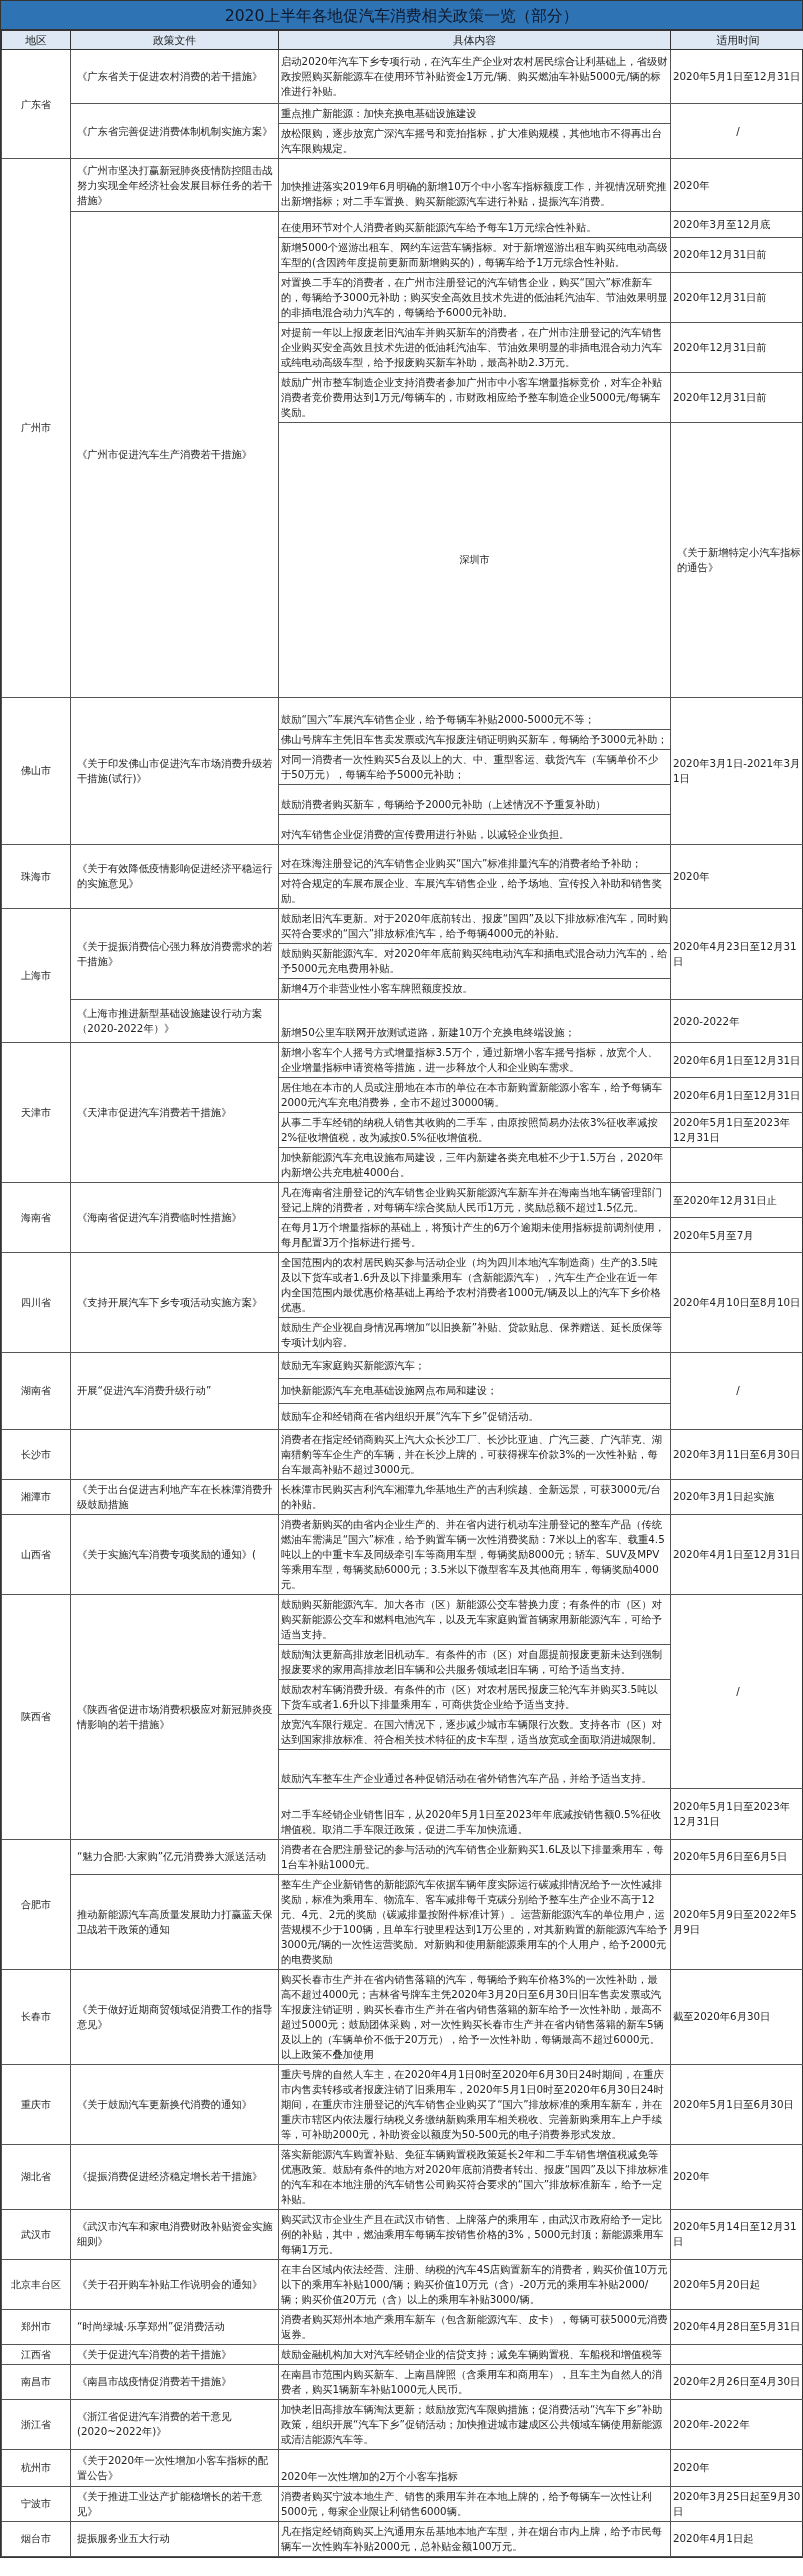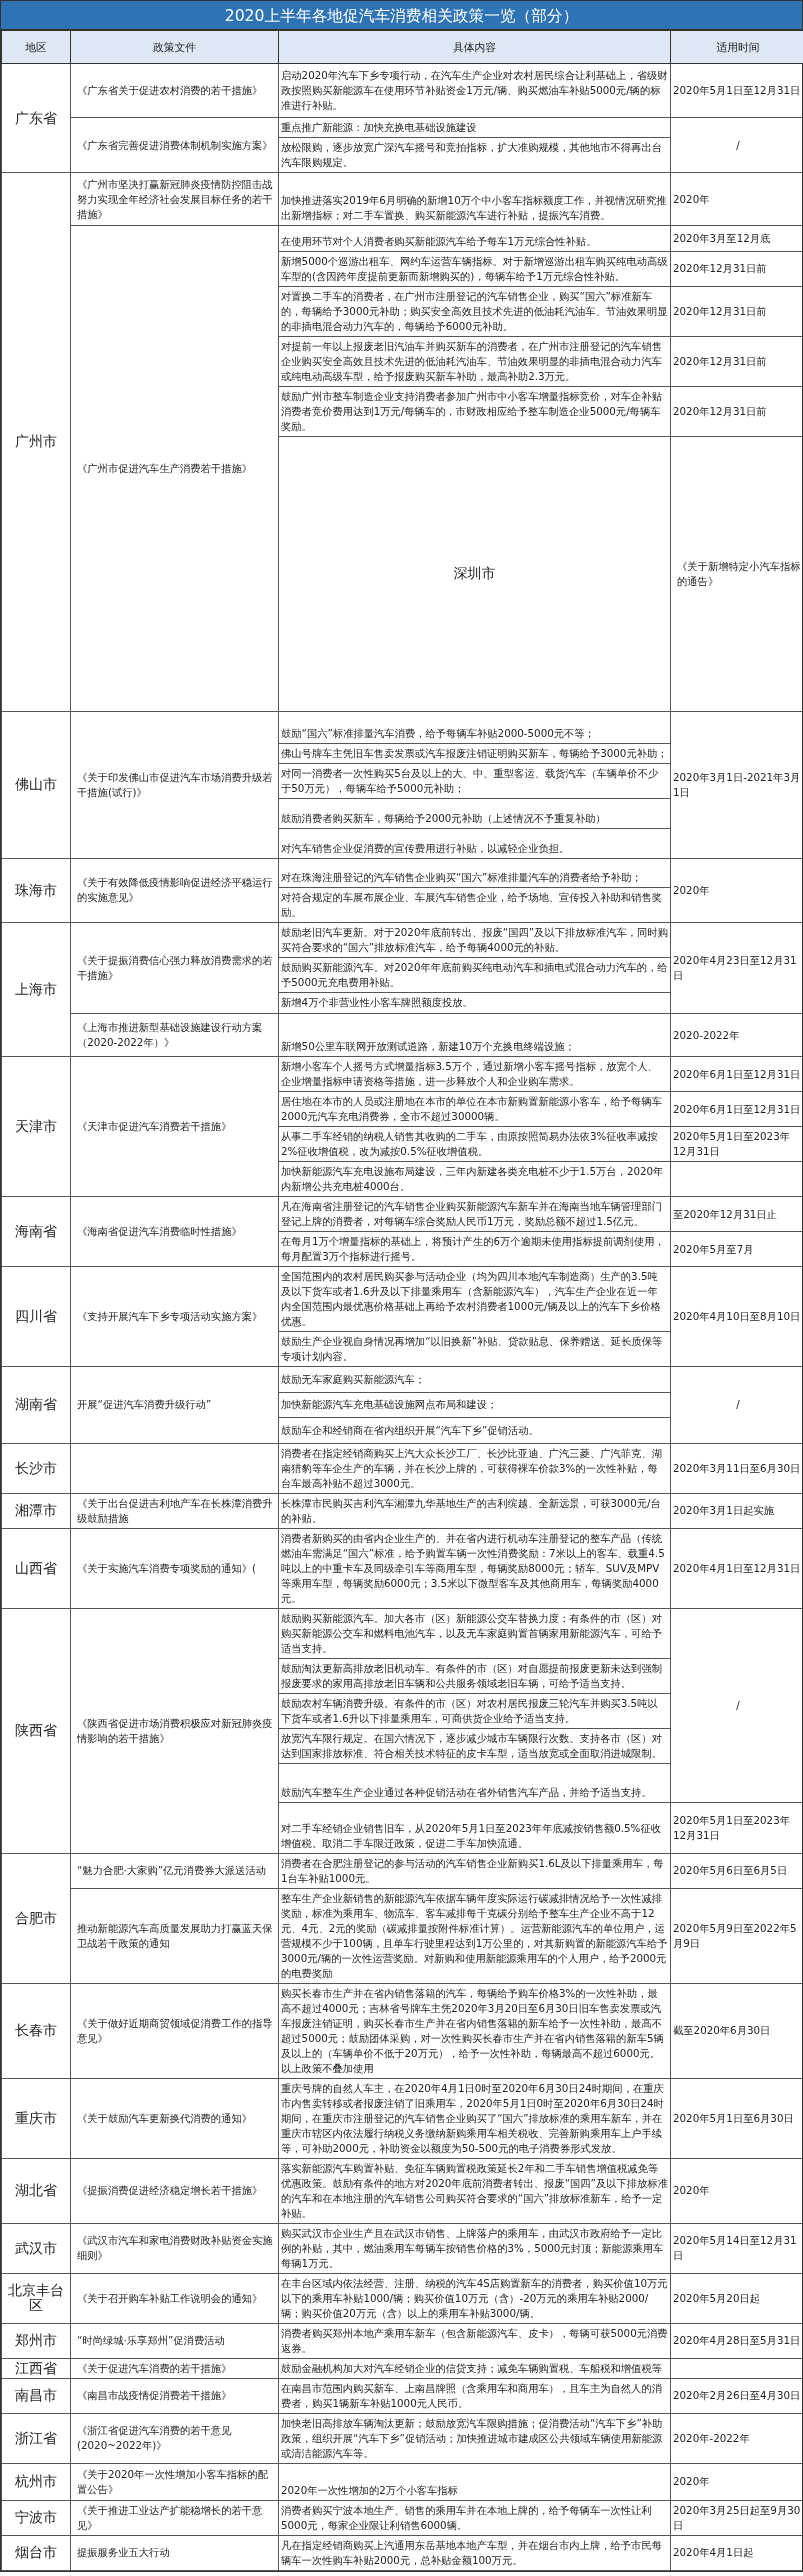--- a/index.html
+++ b/index.html
@@ -1,23 +1,23 @@
 <!DOCTYPE html>
 <html><head>
 <meta charset="utf-8">
 <style>
   * { box-sizing: border-box; margin: 0; padding: 0; }
   body { width: 803px; background: #ffffff; font-family: "DejaVu Sans", "Liberation Sans", sans-serif; color: #222; }
   .wrap { width: 803px; border: 1px solid #333; }
-  .title { height: 29px; background: #2e74b5; color: #ffffff; font-size: 15.7px; text-align: center; line-height: 29px; border-bottom: 1px solid #333; }
+  .title { height: 29px; background: #2e74b5; color: #0f172a; font-size: 15.7px; text-align: center; line-height: 29px; border-bottom: 1px solid #333; }
   table { width: 803px; border-collapse: collapse; table-layout: fixed; font-size: 10.3px; line-height: 15px; }
   col.c1 { width: 69px; } col.c2 { width: 208px; } col.c3 { width: 392px; } col.c4 { width: 135px; }
-  th { background: #dde8f4; font-weight: normal; height: 33px; border: 1px solid #333; text-align: center; font-size: 10.8px; }
+  th { background: #dde8f4; font-weight: normal; height: 19px; border: 1px solid #333; text-align: center; font-size: 10.8px; }
   td { border: 1px solid #555; vertical-align: middle; padding: 2px 2px; }
-  td.region { text-align: center; font-size: 14px; }
+  td.region { text-align: center; font-size: 10px; }
   td.policy { padding-left: 6px; }
   td.time { padding-left: 2px; }
   td.center { text-align: center; }
   td.bottom { vertical-align: bottom; margin-left: 47px; }
 </style>
 </head>
 <body>
 
 <div class="wrap">
   <div class="title">2020上半年各地促汽车消费相关政策一览（部分）</div>
@@ -84,21 +84,21 @@
       <tr style="height:53px">
         <td class="region">深圳市</td>
         <td class="policy">《关于新增特定小汽车指标的通告》</td>
         <td class="bottom">面向个人配置1万个混合动力小汽车指标。</td>
         <td class="time">2020年</td>
       </tr>
 
       <tr style="height:32px">
         <td class="region" rowspan="5">佛山市</td>
         <td class="policy" rowspan="5">《关于印发佛山市促进汽车市场消费升级若干措施(试行)》</td>
-        <td class="bottom">鼓励“国六”标准排量汽车消费，给予每辆车补贴2000-5000元不等；</td>
+        <td class="bottom">鼓励“国六”车展汽车销售企业，给予每辆车补贴2000-5000元不等；</td>
         <td class="time" rowspan="5">2020年3月1日-2021年3月1日</td>
       </tr>
       <tr>
         <td>佛山号牌车主凭旧车售卖发票或汽车报废注销证明购买新车，每辆给予3000元补助；</td>
       </tr>
       <tr>
         <td>对同一消费者一次性购买5台及以上的大、中、重型客运、载货汽车（车辆单价不少于50万元），每辆车给予5000元补助；</td>
       </tr>
       <tr style="height:30px">
         <td class="bottom">鼓励消费者购买新车，每辆给予2000元补助（上述情况不予重复补助）</td>

